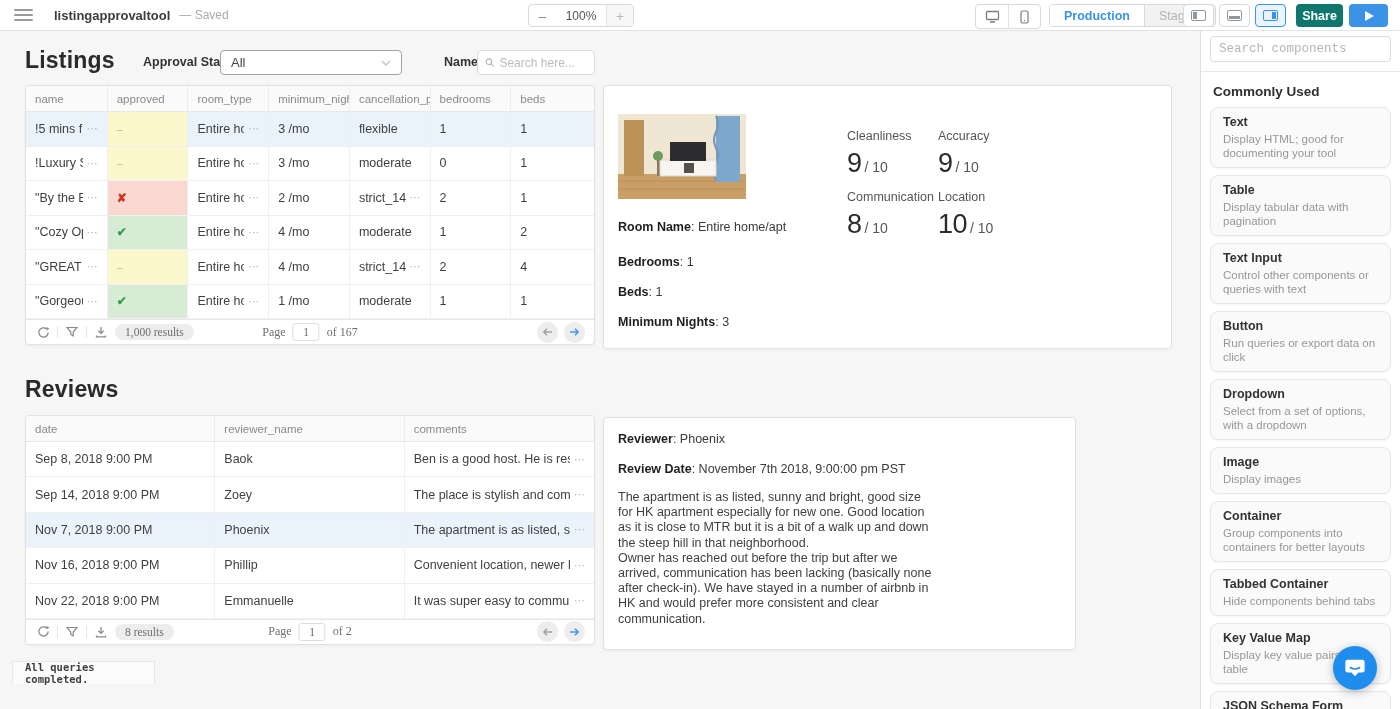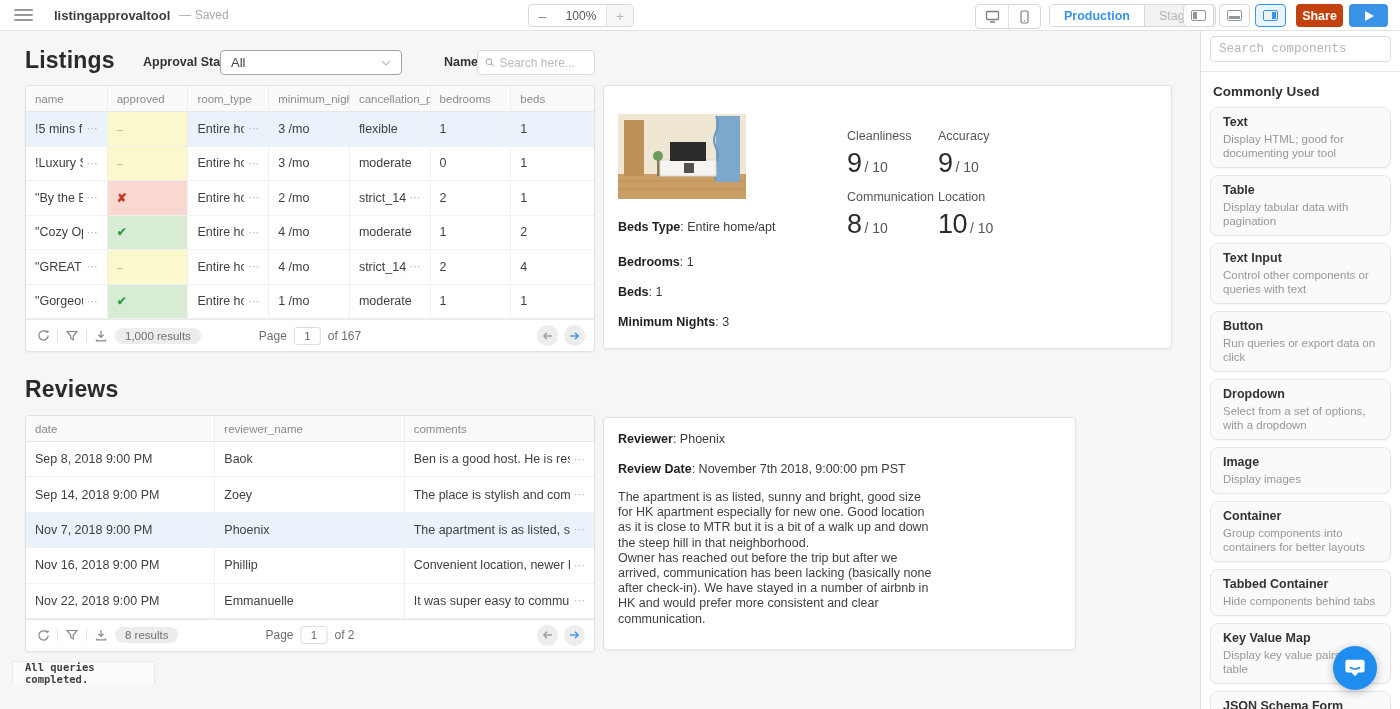--- a/index.html
+++ b/index.html
@@ -31,21 +31,21 @@
   .layout-group { position:absolute; left:1183px; top:4px; display:flex; gap:5px; }
   .layout-btn { width:31px; height:23px; border:1px solid #d9d9d9; border-radius:4px; background:#fff;
                 display:flex; align-items:center; justify-content:center; }
   .layout-btn.active { border-color:#3b93e8; background:#eaf4fe; }
   .pane-ic { width:15px; height:11px; border:1.5px solid #8f969c; border-radius:2px; position:relative; }
   .pane-ic::before { content:""; position:absolute; background:#8f969c; }
   .pane-left::before  { left:1px; top:1px; bottom:1px; width:4px; }
   .pane-bottom::before{ left:1px; right:1px; bottom:1px; height:3px; }
   .pane-right { border-color:#3b93e8; }
   .pane-right::before { right:1px; top:1px; bottom:1px; width:4px; background:#3b93e8; }
-  .share-btn { position:absolute; left:1296px; top:4px; width:47px; height:23px; background:#c2410c; color:#fff;
+  .share-btn { position:absolute; left:1296px; top:4px; width:47px; height:23px; background:#0f766e; color:#fff;
                border-radius:4px; display:flex; align-items:center; justify-content:center; font-size:12.5px; font-weight:600; cursor:pointer; }
   .run-btn { position:absolute; left:1349px; top:4px; width:39px; height:23px; background:#3b93e8; border-radius:4px;
              display:flex; align-items:center; justify-content:center; cursor:pointer; }
   .run-tri { width:0; height:0; border-left:9px solid #fff; border-top:5.5px solid transparent; border-bottom:5.5px solid transparent; margin-left:2px; }
   
   .canvas { position:absolute; top:31px; left:0; width:1199px; height:678px; background:#f6f6f6; }
   .sec-title { position:absolute; font-size:23px; font-weight:700; color:#2a2a2a; letter-spacing:.2px; }
   .lbl { position:absolute; font-size:12.5px; font-weight:700; color:#333; }
   .dd { position:absolute; left:220px; top:19px; width:182px; height:25px; background:#fff; border:1px solid #a3a3a3;
         border-radius:4px; display:flex; align-items:center; padding:0 10px; font-size:13px; color:#444; cursor:pointer; }
@@ -64,21 +64,21 @@
   .rtable .trow { height:35.4px; }
   .td { display:flex; align-items:center; padding:0 9px; font-size:12.5px; color:#3f3f3f; border-right:1px solid #f0f0f0;
         overflow:hidden; white-space:nowrap; }
   .td:last-child { border-right:none; }
   .td .cell-text { overflow:hidden; white-space:nowrap; }
   .trow.selected .td { background:#eaf2fc; }
   .more { margin-left:auto; padding-left:4px; color:#b3b3b3; font-size:11px; font-family:"DejaVu Sans", sans-serif; flex:none; }
   .ap-pending { background:#fbf8cd !important; color:#b9b48c; font-size:11px; }
   .ap-no  { background:#f9d8d2 !important; color:#cc3427; font-weight:700; font-size:12px; }
   .ap-yes { background:#d8ecd5 !important; color:#2f9e44; font-weight:700; font-size:12px; }
-  .tfoot { display:flex; align-items:center; height:32px; border-top:1px solid #e8e8e8; padding:9px 9px; position:relative; }
+  .tfoot { display:flex; align-items:center; height:25px; border-top:1px solid #e8e8e8; padding:9px 9px; position:relative;font-family:Liberation Serif, serif; }
   .ft-ic { display:flex; align-items:center; justify-content:center; width:16px; cursor:pointer; }
   .sep { width:1px; height:12px; background:#e3e3e3; margin:0 6px; }
   .results-pill { background:#ededed; color:#6f6f6f; font-size:11.5px; border-radius:11px; padding:2px 10px; margin-left:6px; }
   .page-ctl { position:absolute; left:50%; transform:translateX(-50%); display:flex; align-items:center; gap:7px; font-size:12px; color:#6f6f6f; }
   .page-input { width:27px; height:18px; border:1px solid #ddd; border-radius:3px; text-align:center; font-size:11.5px;
                 color:#666; font-family:inherit; outline:none; }
   .nav-arrows { margin-left:auto; display:flex; gap:6px; }
   .nav-btn { width:21px; height:21px; border-radius:50%; background:#ededed; display:flex; align-items:center; justify-content:center; cursor:pointer; }
   
   .lc0{width:82px;} .lc1{width:81px;} .lc2{width:81px;} .lc3{width:81px;} .lc4{width:81px;} .lc5{width:81px;} .lc6{width:83px;}
@@ -359,21 +359,21 @@
         <rect x="6" y="6" width="20" height="56" fill="#bd9257"></rect>
         <rect x="98" y="2" width="24" height="66" fill="#7ea7cc"></rect>
         <path d="M98 2q4 8 0 16t0 16 0 16 0 16" stroke="#6b96bd" stroke-width="2" fill="none"></path>
         <rect x="42" y="46" width="56" height="16" fill="#f7f5f1" stroke="#ddd8ce"></rect>
         <rect x="52" y="28" width="36" height="19" fill="#2c2c2e"></rect>
         <rect x="66" y="49" width="10" height="10" fill="#57504a"></rect>
         <circle cx="40" cy="42" r="5" fill="#6f9a5e"></circle>
         <rect x="39" y="46" width="2.5" height="16" fill="#8a7a5d"></rect>
       </svg>
     </div>
-    <div class="fld" style="top:134px;"><b>Beds Type</b><span>: Entire home/apt</span></div>
+    <div class="fld" style="top:134px;"><b>Room Name</b><span>: Entire home/apt</span></div>
     <div class="fld" style="top:169px;"><b>Bedrooms</b><span>: 1</span></div>
     <div class="fld" style="top:199px;"><b>Beds</b><span>: 1</span></div>
     <div class="fld" style="top:229px;"><b>Minimum Nights</b><span>: 3</span></div>
 
     <div class="rating" style="left:243px; top:43px;">
       <div class="rlab">Cleanliness</div>
       <div class="rval"><span class="num">9</span><span class="den">/ 10</span></div>
     </div>
     <div class="rating" style="left:334px; top:43px;">
       <div class="rlab">Accuracy</div>

